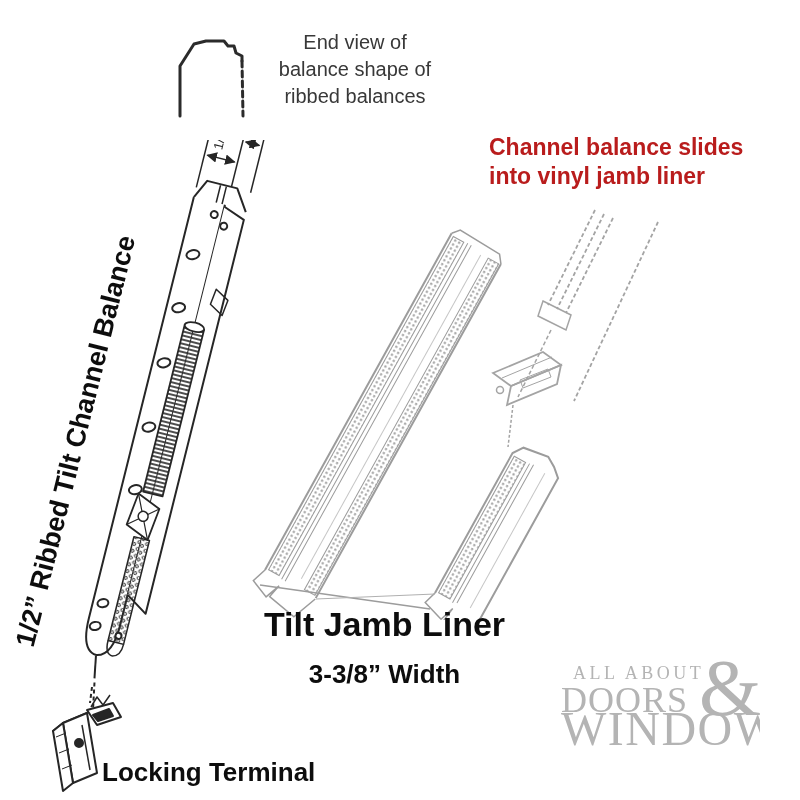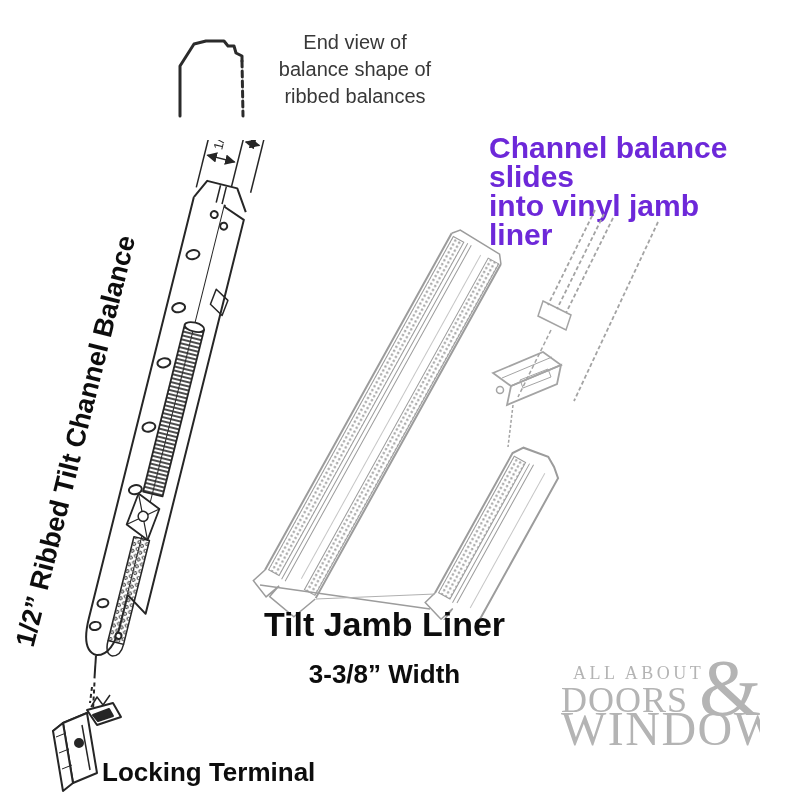--- a/index.html
+++ b/index.html
@@ -5,21 +5,21 @@
   html,body{margin:0;padding:0;background:#fff;}
   .canvas{position:relative;width:760px;height:800px;background:#fff;overflow:hidden;
           font-family:"Liberation Sans",sans-serif;color:#0d0d0d;}
   .abs{position:absolute;}
 
   
   .endview-caption{left:262px;top:29px;width:186px;text-align:center;
                    font-size:20px;line-height:27px;color:#383838;}
 
   
-  .callout{left:489px;top:133px;font-size:30px;font-weight:bold;line-height:29px;color:#6d28d9;}
+  .callout{left:489px;top:133px;font-size:23px;font-weight:bold;line-height:29px;color:#b91c1c;}
 
   
   .balance-label{left:40px;top:618px;height:32px;line-height:32px;white-space:nowrap;
                  transform-origin:0 100%;transform:rotate(-76deg);
                  font-size:27px;font-weight:bold;color:#0d0d0d;}
 
   
   .liner-titles{left:232px;top:589px;width:305px;text-align:center;}
   .liner-title{font-size:34px;font-weight:bold;line-height:38px;margin:16px;}
   .liner-sub{font-size:26px;font-weight:bold;line-height:30px;margin:0;}

